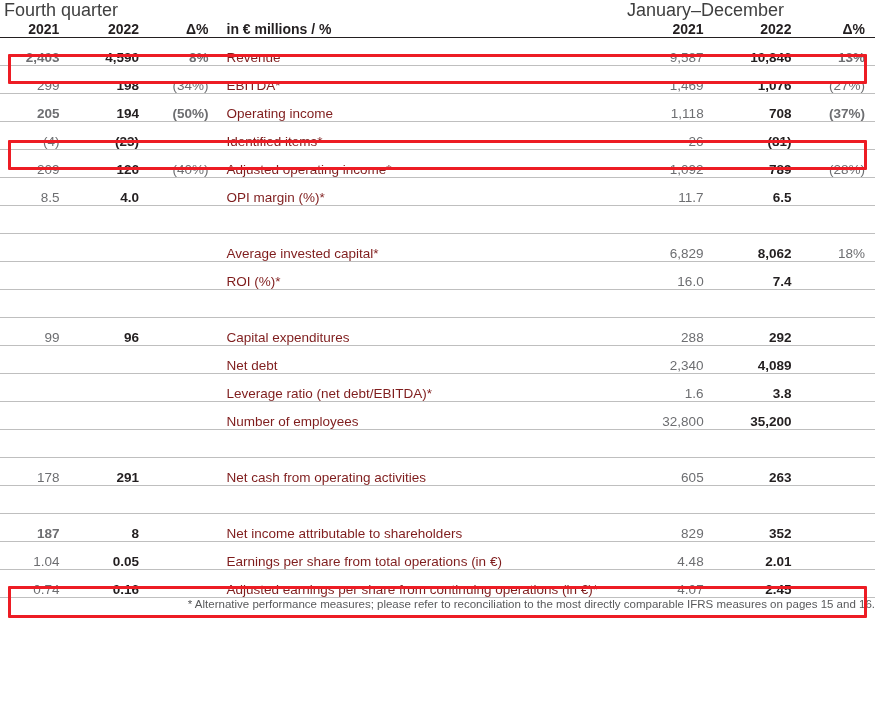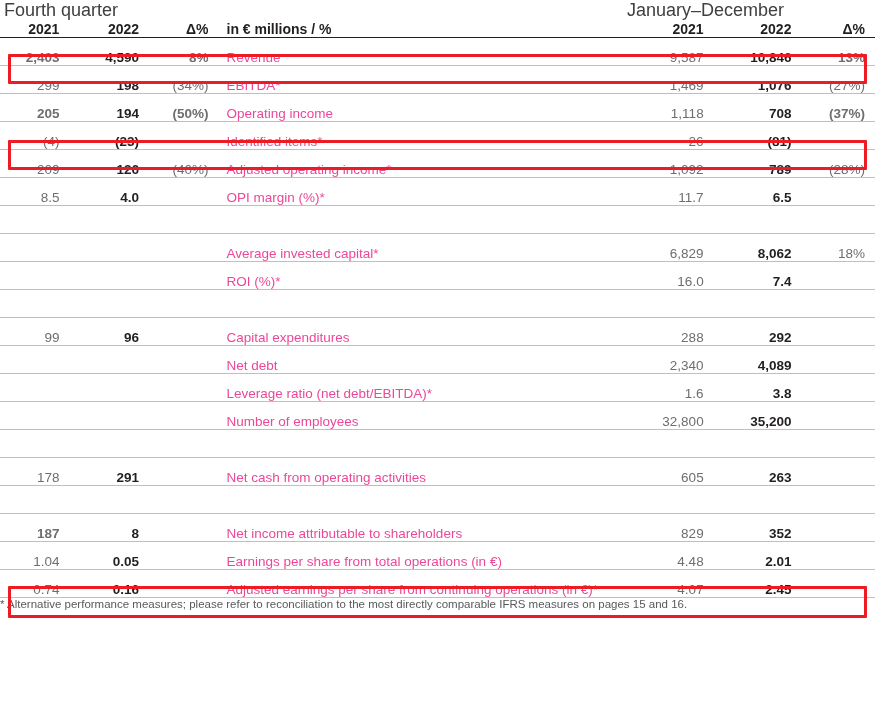--- a/index.html
+++ b/index.html
@@ -73,37 +73,38 @@
   }
   .head-row .lab { padding-left: 8px !important; }
 
   tr.data td {
     height: 27px;
     border-bottom: 1px solid #bfbfbf;
     font-size: 13.5px;
     color: #231f20;
   }
   tr.data td.g { color: #6d6e71; }
-  tr.data td.lab { color: #ec4899; margin-top: 36px; }
+  tr.data td.lab { color: #7f1d1d; margin-top: 36px; }
   tr.spacer td {
     height: 27px;
     border-bottom: 1px solid #bfbfbf;
   }
   tr.gap td {
     height: 11px;
     border-bottom: none;
   }
   .bold { font-weight: bold; }
 
   .footnote {
     font-size: 11.5px;
     color: #58595b;
     padding-top: 6px;
     padding-left: 4px;
     font-family: "Liberation Sans", sans-serif;
+    text-align: right;
   }
 
   
   .redbox {
     position: absolute;
     border: 3px solid #ed1c24;
     box-sizing: border-box;
     pointer-events: none;
     border-radius: 1px;
   }

